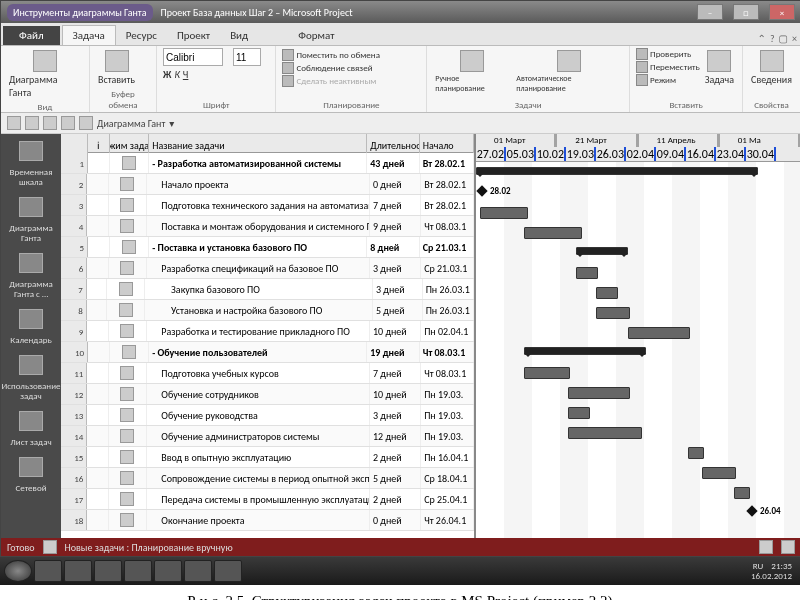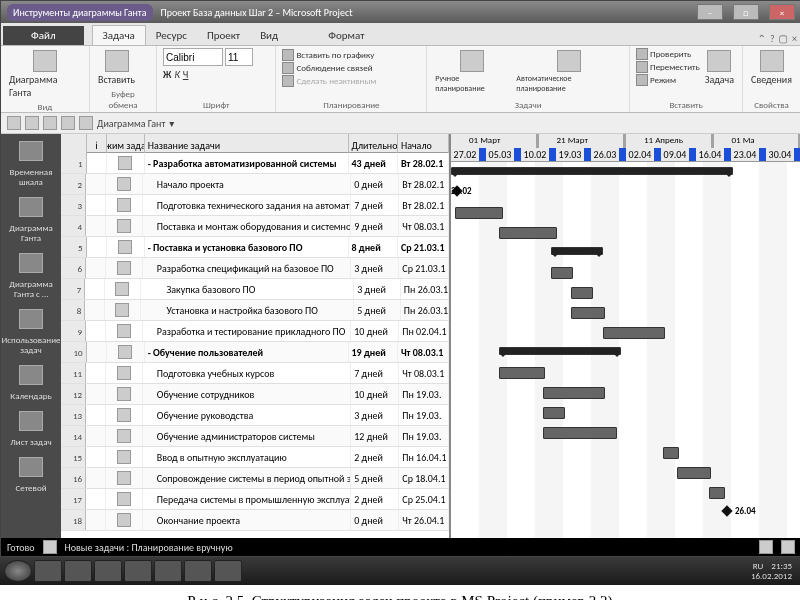--- a/index.html
+++ b/index.html
@@ -3,21 +3,21 @@
 <meta charset="utf-8">
 <style>
   body{margin:0;font-family:"Segoe UI",Calibri,sans-serif;font-size:11px;background:#fff;overflow:hidden}
   .win{width:800px;height:555px;border:1px solid #444;display:flex;flex-direction:column;background:#f0f0f0;position:relative}
   .titlebar{height:22px;background:linear-gradient(#8a8a8a,#5a5a5a);color:#fff;display:flex;align-items:center;padding:0 6px;font-size:10px;gap:8px}
   .titlebar .spacer{flex:1}
   .titlebar .tabhdr{background:#6b5b8a;padding:2px 6px;border-radius:6px;font-size:10px}
   .winbtn{width:24px;height:14px;background:#bbb;border:1px solid #777;display:inline-flex;align-items:center;justify-content:center;font-size:9px;margin-left:2px}
   .winbtn.close{background:#c66}
   .menutabs{height:22px;background:#e6e6e6;display:flex;align-items:flex-end;padding-left:2px;border-bottom:1px solid #bbb;font-size:11px}
-  .filetab{background:#444;color:#fff;padding:3px 28px;margin-right:8px}
+  .filetab{background:#444;color:#fff;padding:3px 16px;margin-right:2px}
   .mtab{padding:3px 10px;color:#333}
   .mtab.active{background:#f6f6f6;border:1px solid #bbb;border-bottom:none}
   .ribbon{height:66px;background:#f6f6f6;border-bottom:1px solid #bbb;display:flex;font-size:10px;color:#333}
   .rgrp{border-right:1px solid #ddd;padding:2px 6px;display:flex;flex-direction:column;justify-content:space-between}
   .rgrp .body{display:flex;gap:3px;align-items:flex-start}
   .rgrp .lbl{text-align:center;color:#666;font-size:9px}
   .bigbtn{display:flex;flex-direction:column;align-items:center;gap:1px;padding:2px}
   .bigbtn .ic{width:22px;height:20px;background:#ccc;border:1px solid #999}
   .smbtn{display:flex;align-items:center;gap:2px;font-size:9px;white-space:nowrap;line-height:12px}
   .smbtn .ic2{width:10px;height:10px;background:#bbb;border:1px solid #888}
@@ -42,28 +42,28 @@
   .c-dur{width:50px}
   .c-start{width:52px}
   .bold{font-weight:bold}
   .indent1{padding-left:14px !important}
   .indent2{padding-left:26px !important}
   .ganttpanel{flex:0 0 325px;display:flex;flex-direction:column;border-left:2px solid #888}
   .gtimehead{height:27px;background:#eaeaea;border-bottom:1px solid #999;font-size:9px;display:flex;flex-direction:column}
   .gth1{flex:1;display:flex}
   .gth1 div{flex:1;border-right:3px solid #a3a3a3;padding-left:18px}
   .gth2{flex:1;display:flex}
-  .gth2 div{width:28px;border-right:7px solid #1d4ed8;text-align:center;font-size:10px}
+  .gth2 div{width:28px;border-right:2px solid #1d4ed8;text-align:right;font-size:12px}
   .gbody{flex:1;position:relative;background:repeating-linear-gradient(90deg,#fff 0 28px,#f5f5f5 28px 56px)}
   .gbar{position:absolute;height:10px;background:#666;border:1px solid #333;border-radius:1px}
   .gbar.summary{height:6px;background:#222}
   .gbar.summary:before,.gbar.summary:after{content:"";position:absolute;top:5px;border:4px solid transparent;border-top-color:#222}
   .gbar.summary:before{left:-1px}.gbar.summary:after{right:-1px}
   .gmile{position:absolute;width:8px;height:8px;background:#111;transform:rotate(45deg)}
-  .statusbar{height:18px;background:#000000;color:#ddd;display:flex;align-items:center;padding:0 6px;font-size:10px;gap:8px}
+  .statusbar{height:18px;background:#7f1d1d;color:#ddd;display:flex;align-items:center;padding:0 6px;font-size:10px;gap:8px}
   .taskbar{height:28px;background:linear-gradient(#3a3a3a,#1a1a1a);display:flex;align-items:center;padding:0 4px;gap:2px}
   .tbic{width:26px;height:20px;background:#555;border:1px solid #222;border-radius:2px}
   .tbic.start{border-radius:50%;background:radial-gradient(#888,#333)}
   .tbtime{margin-left:auto;color:#ddd;font-size:9px;text-align:right;line-height:10px;padding-right:4px}
   .caption{width:800px;text-align:center;font-family:'Times New Roman',serif;font-size:15px;padding:8px 0}
   .helpicons{margin-left:auto;display:flex;gap:4px;font-size:10px;color:#666;padding-right:4px}
   .mini{font-size:8px;color:#333}
 </style>
 </head>
 <body>
@@ -108,21 +108,21 @@
         <div class="body">
           <div class="bigbtn">
             <div class="ic"></div>
             <span>Вставить</span>
           </div>
         </div>
         <div class="lbl">Буфер обмена</div>
       </div>
     <div class="rgrp" style="width:108px">
         <div class="body" style="flex-direction:column;gap:2px">
-      <div style="display:flex;gap:2px">
+      <div style="display:flex;gap:10px">
             <input class="fontbox" style="width: 54px;" value="Calibri">
             <input class="fontbox" style="width: 22px;" value="11">
           </div>
       <div style="display:flex;gap:3px">
             <b>Ж</b>
             <i>К</i>
             <u>Ч</u>
             <span class="ic2"></span>
             <span class="ic2"></span>
           </div>
@@ -134,21 +134,21 @@
       <div style="display:flex;gap:2px">
             <span class="ic2"></span>
             <span class="ic2"></span>
             <span class="ic2"></span>
             <span class="ic2"></span>
             <span class="ic2"></span>
             <span class="ic2"></span>
           </div>
       <div class="smbtn">
             <span class="ic2"></span>
-            <span>Вставить по графику</span>
+            <span>Поместить по обмена</span>
           </div>
       <div class="smbtn">
             <span class="ic2"></span>
             <span>Соблюдение связей</span>
           </div>
       <div class="smbtn" style="color:#aaa">
             <span class="ic2"></span>
             <span>Сделать неактивным</span>
           </div>
     </div>
@@ -221,25 +221,25 @@
         <div class="sbitem">
           <div class="sic"></div>
           <span>Диаграмма Ганта</span>
         </div>
         <div class="sbitem">
           <div class="sic"></div>
           <span>Диаграмма Ганта с …</span>
         </div>
         <div class="sbitem">
           <div class="sic"></div>
+          <span>Календарь</span>
+        </div>
+        <div class="sbitem">
+          <div class="sic"></div>
           <span>Использование задач</span>
-        </div>
-        <div class="sbitem">
-          <div class="sic"></div>
-          <span>Календарь</span>
         </div>
         <div class="sbitem">
           <div class="sic"></div>
           <span>Лист задач</span>
         </div>
         <div class="sbitem">
           <div class="sic"></div>
           <span>Сетевой</span>
         </div>
       </div>
@@ -454,21 +454,21 @@
             <div>02.04</div>
             <div>09.04</div>
             <div>16.04</div>
             <div>23.04</div>
             <div>30.04</div>
           </div>
       </div>
       <div class="gbody" id="gbody">
           <div class="gbar summary" style="top: 5px; left: 0px; width: 280px;"></div>
           <div class="gmile" style="top: 25px; left: 2px;"></div>
-          <div style="position: absolute; font-size: 9px; font-weight: bold; top: 23px; left: 0;">28.02</div>
+          <div style="position: absolute; font-size: 9px; font-weight: bold; top: 23px; left: 14px;">28.02</div>
           <div class="gbar" style="top: 45px; left: 4px; width: 46px;"></div>
           <div class="gbar" style="top: 65px; left: 48px; width: 56px;"></div>
           <div class="gbar summary" style="top: 85px; left: 100px; width: 50px;"></div>
           <div class="gbar" style="top: 105px; left: 100px; width: 20px;"></div>
           <div class="gbar" style="top: 125px; left: 120px; width: 20px;"></div>
           <div class="gbar" style="top: 145px; left: 120px; width: 32px;"></div>
           <div class="gbar" style="top: 165px; left: 152px; width: 60px;"></div>
           <div class="gbar summary" style="top: 185px; left: 48px; width: 120px;"></div>
           <div class="gbar" style="top: 205px; left: 48px; width: 44px;"></div>
           <div class="gbar" style="top: 225px; left: 92px; width: 60px;"></div>

